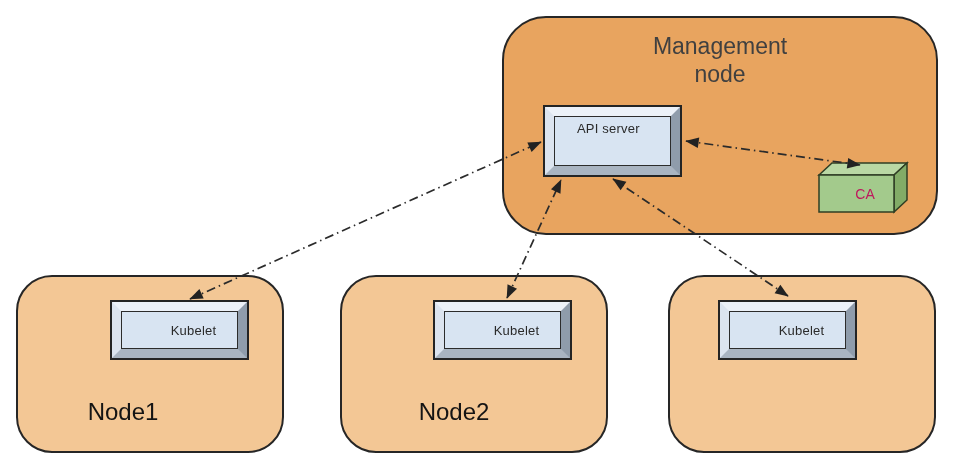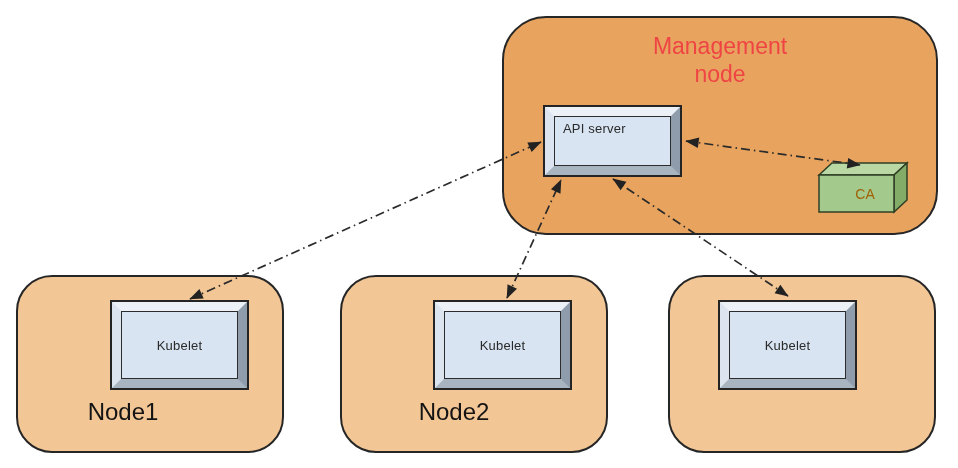--- a/index.html
+++ b/index.html
@@ -33,71 +33,72 @@
   .worker.n2 { left: 340px; }
   .worker.n3 { left: 668px; }
 
   
   .mgmt-title {
     position: absolute;
     left: 502px; top: 32px; width: 436px;
     text-align: center;
     font-size: 23px;
     line-height: 28px;
-    color: #ef4444;
+    color: #404040;
   }
   .mgmt-title span { display: inline-block; width: 175px; }
   .node-name {
     position: absolute;
     top: 398px; width: 214px;
     text-align: center;
     font-size: 24px;
     color: #141414;
   }
   .node-name.n1 { left: 16px; }
   .node-name.n2 { left: 347px; }
   .node-name.n3 { left: 668px; }
 
   
   .bevel {
     position: absolute;
     box-sizing: border-box;
-    width: 135px; height: 86px;
+    width: 135px; height: 56px;
     border: 9px solid;
     border-color: #ECF1F8 #8F9CAB #A9B4C1 #DCE4EF;
     outline: 2px solid #242424;
     background: #D8E4F2;
     box-shadow: inset 0 0 0 1px #2c2c2c;
   }
   .bevel.api { left: 545px; top: 107px; height: 68px; }
   .bevel.k1 { left: 112px; top: 302px; }
   .bevel.k2 { left: 435px; top: 302px; }
   .bevel.k3 { left: 720px; top: 302px; }
   .bevel-label {
     width: 100%; height: 100%;
     display: flex; align-items: center; justify-content: center;
     font-size: 13px;
     color: #2a2a2a;
     letter-spacing: 0.2px;
+    margin-left: 14px;
   }
   .bevel.api .bevel-label {
     align-items: flex-start;
     justify-content: flex-start;
     padding: 5px 0 0 9px;
     box-sizing: border-box;
     width: 72px;
     line-height: 16px;
   }
   
   .ca-label {
     position: absolute;
     left: 819px; top: 175px; width: 92px; height: 37px;
     display: flex; align-items: center; justify-content: center;
     font-size: 14px;
-    color: #a16207;
+    color: #be185d;
   }
   
   .overlay {
     position: absolute;
     left: 0; top: 0;
     pointer-events: none;
   }
   .edge {
     stroke: #2b2b2b;
     stroke-width: 1.7;

